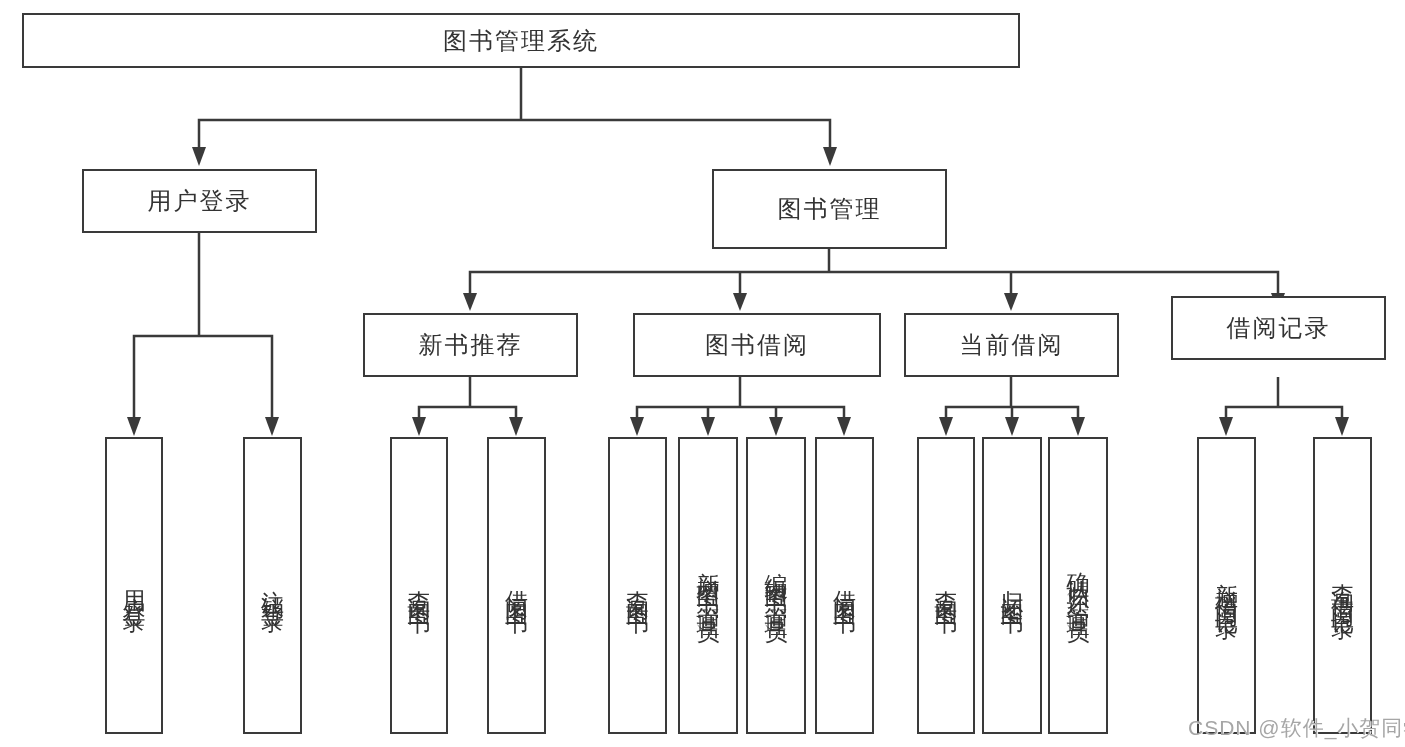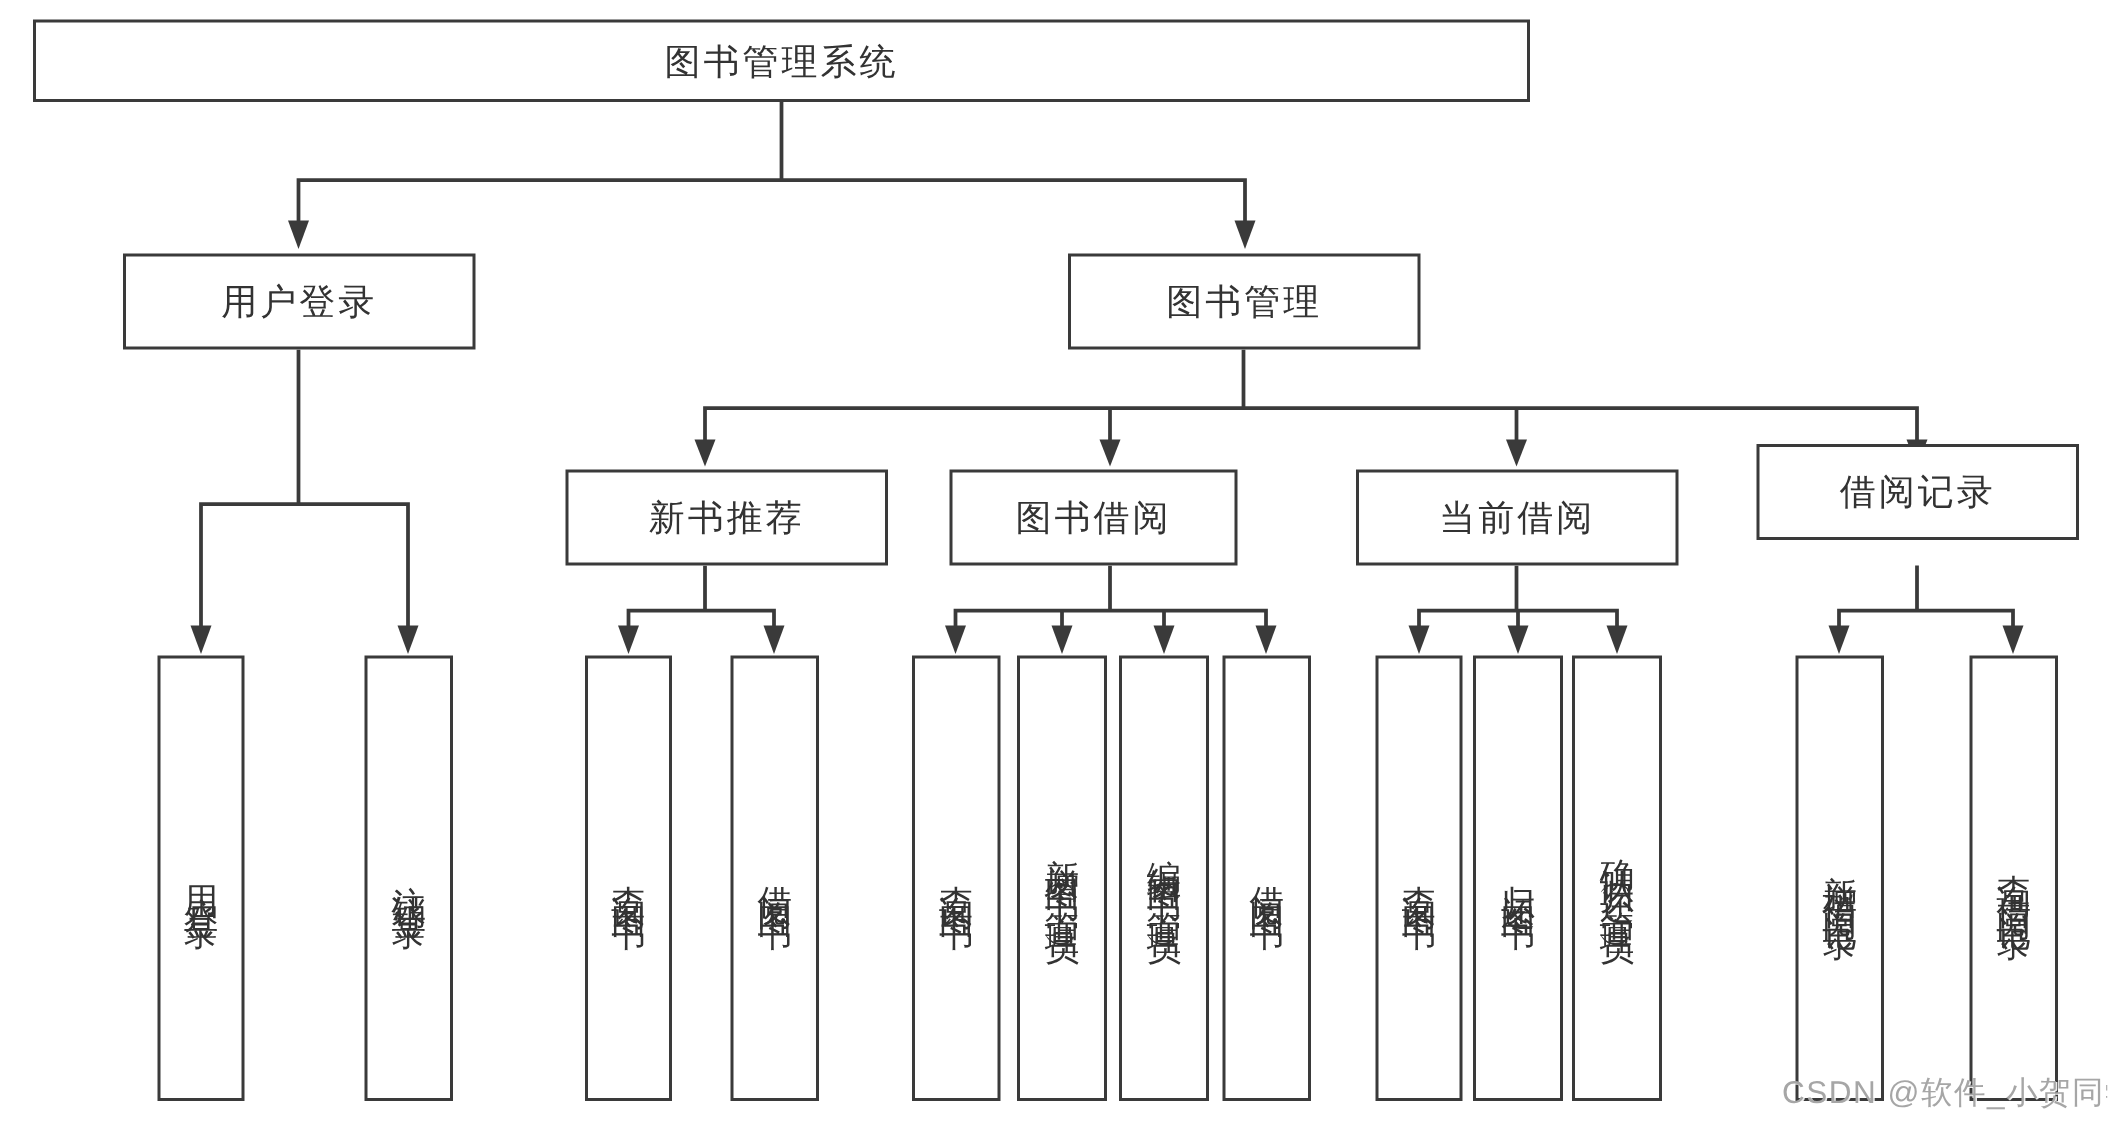--- a/index.html
+++ b/index.html
@@ -93,28 +93,28 @@
     </g>
   </svg>
 
   <div class="box hbox" style="left:22px; top:13px; width:998px; height:55px;font-family:Liberation Mono, monospace;">
     <span>图书管理系统</span>
   </div>
 
   <div class="box hbox" style="left:82px; top:169px; width:235px; height:64px;">
     <span>用户登录</span>
   </div>
-  <div class="box hbox" style="left:712px; top:169px; width:235px; height:64px;">
+  <div class="box hbox" style="left:712px; top:169px; width:235px; height:80px;">
     <span>图书管理</span>
   </div>
 
-  <div class="box hbox" style="left:377px; top:313px; width:215px; height:64px;">
+  <div class="box hbox" style="left:363px; top:313px; width:215px; height:64px;">
     <span>新书推荐</span>
   </div>
-  <div class="box hbox" style="left:633px; top:313px; width:192px; height:64px;">
+  <div class="box hbox" style="left:633px; top:313px; width:248px; height:64px;">
     <span>图书借阅</span>
   </div>
   <div class="box hbox" style="left:904px; top:313px; width:215px; height:64px;">
     <span>当前借阅</span>
   </div>
   <div class="box hbox" style="left:1171px; top:296px; width:215px; height:64px;">
     <span>借阅记录</span>
   </div>
 
   <div class="box vbox" style="left:105px; top:437px; width:58px; height:297px;">

